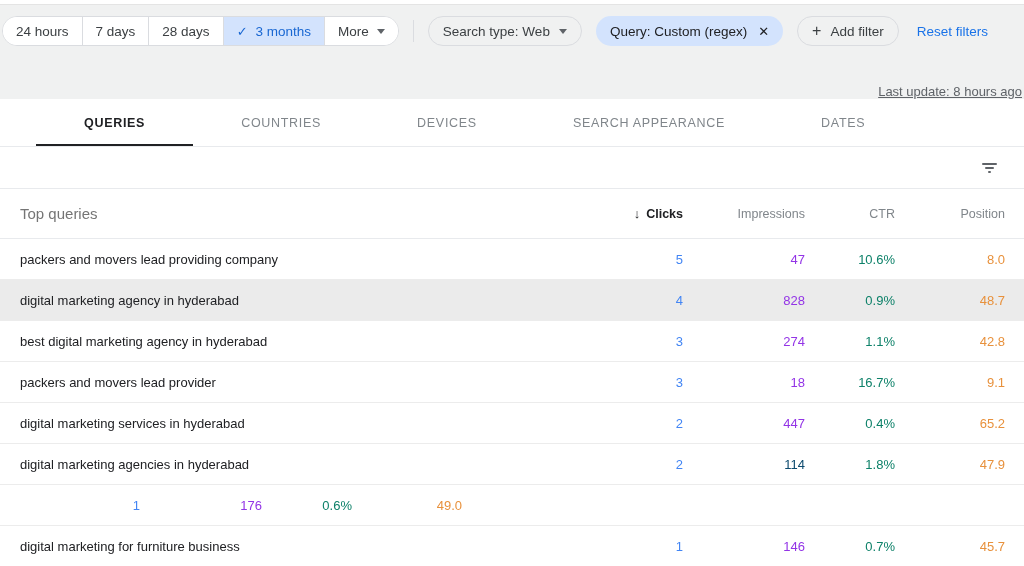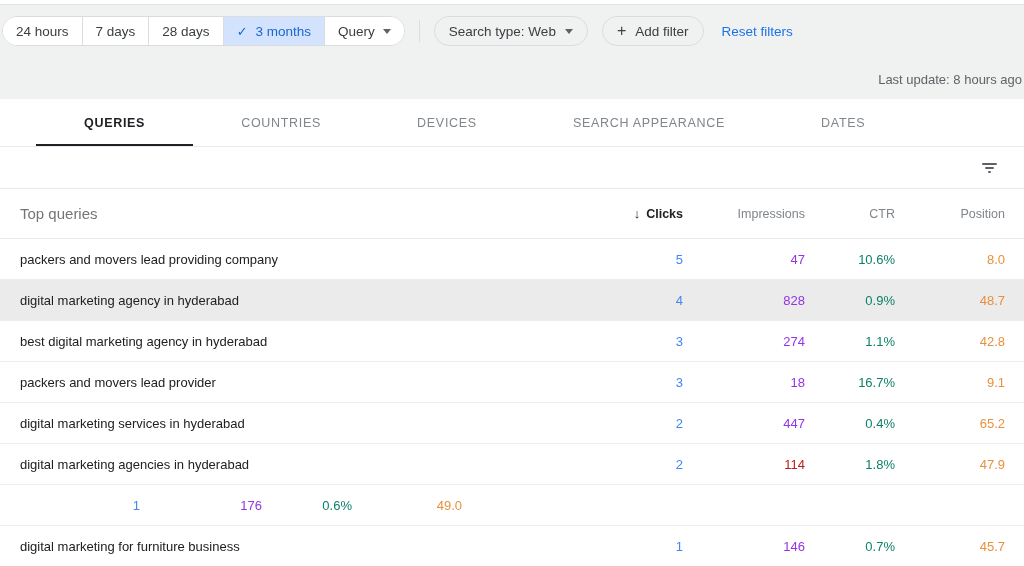--- a/index.html
+++ b/index.html
@@ -27,21 +27,21 @@
 
   .chip { display:inline-flex; align-items:center; gap:9px; height:30px; padding:0 14px;
           border-radius:16px; font-size:13.5px; color:#3c4043; background:transparent;
           border:1px solid #dadce0; cursor:pointer; white-space:nowrap; font-family:inherit; }
   .chip.blue { border:none; color:#202124; }
   .chip .close-x { font-size:13px; color:#202124; margin-left:2px; cursor:pointer; }
   .chip .plus { font-size:16px; color:#3c4043; font-weight:400; }
   .reset-link { font-size:13.5px; color:#1a73e8; background:none; border:none; cursor:pointer;
                 font-family:inherit; margin-left:4px; }
 
-  .last-update { position:absolute; right:2px; bottom:12px; font-size:13px; color:#5f6368; }
+  .last-update { position:absolute; right:2px; bottom:0; font-size:13px; color:#5f6368;text-decoration:underline; }
 
   
   .tabs-row { height:48px; background:#fff; border-bottom:1px solid #e8eaed;
               display:flex; align-items:stretch; padding-left:36px; }
   .tab { display:flex; align-items:center; justify-content:center; padding:0 48px;
          font-size:12.5px; letter-spacing:0.7px; color:#80868b; background:none; border:none;
          cursor:pointer; white-space:nowrap; font-family:inherit; }
   .tab.active { color:#202124; font-weight:700; box-shadow:inset 0 -2px 0 #202124; }
 
   
@@ -85,31 +85,35 @@
             <span>7 days</span>
           </button>
           <button class="seg">
             <span>28 days</span>
           </button>
           <button class="seg" style="background: rgb(211, 227, 253); color: rgb(25, 103, 210);">
             <span class="check">✓</span>
             <span>3 months</span>
           </button>
           <button class="seg">
-            <span>Query</span>
+            <span>More</span>
             <span class="caret"></span>
           </button>
         </div>
       <div class="v-divider"></div>
 
       <button class="chip">
         <span>Search type: Web</span>
         <span class="caret"></span>
       </button>
 
+      <button class="chip blue" id="query-chip" style="background: rgb(211, 227, 253);">
+        <span>Query: Custom (regex)</span>
+        <span class="close-x">✕</span>
+      </button>
 
       <button class="chip">
         <span class="plus">+</span>
         <span>Add filter</span>
       </button>
 
       <button class="reset-link">Reset filters</button>
     </div>
     <div class="last-update">Last update: 8 hours ago</div>
   </div>
@@ -170,21 +174,21 @@
       <div class="trow">
         <div class="query">digital marketing services in hyderabad</div>
         <div class="cell num c0" style="color: rgb(66, 133, 244);">2</div>
         <div class="cell num c1" style="color: rgb(147, 52, 230);">447</div>
         <div class="cell num c2" style="color: rgb(13, 129, 105);">0.4%</div>
         <div class="cell num c3" style="color: rgb(232, 145, 60);">65.2</div>
       </div>
       <div class="trow">
         <div class="query">digital marketing agencies in hyderabad</div>
         <div class="cell num c0" style="color: rgb(66, 133, 244);">2</div>
-        <div class="cell num c1" style="color: #b91c1c;">114</div>
+        <div class="cell num c1" style="color: #0c4a6e;">114</div>
         <div class="cell num c2" style="color: rgb(13, 129, 105);">1.8%</div>
         <div class="cell num c3" style="color: rgb(232, 145, 60);">47.9</div>
       </div>
       <div class="trow">
         <div class="cell num c0" style="color: rgb(66, 133, 244);">1</div>
         <div class="cell num c1" style="color: rgb(147, 52, 230);">176</div>
         <div class="cell num c2" style="color: rgb(13, 129, 105);">0.6%</div>
         <div class="cell num c3" style="color: rgb(232, 145, 60);">49.0</div>
       </div>
       <div class="trow">

